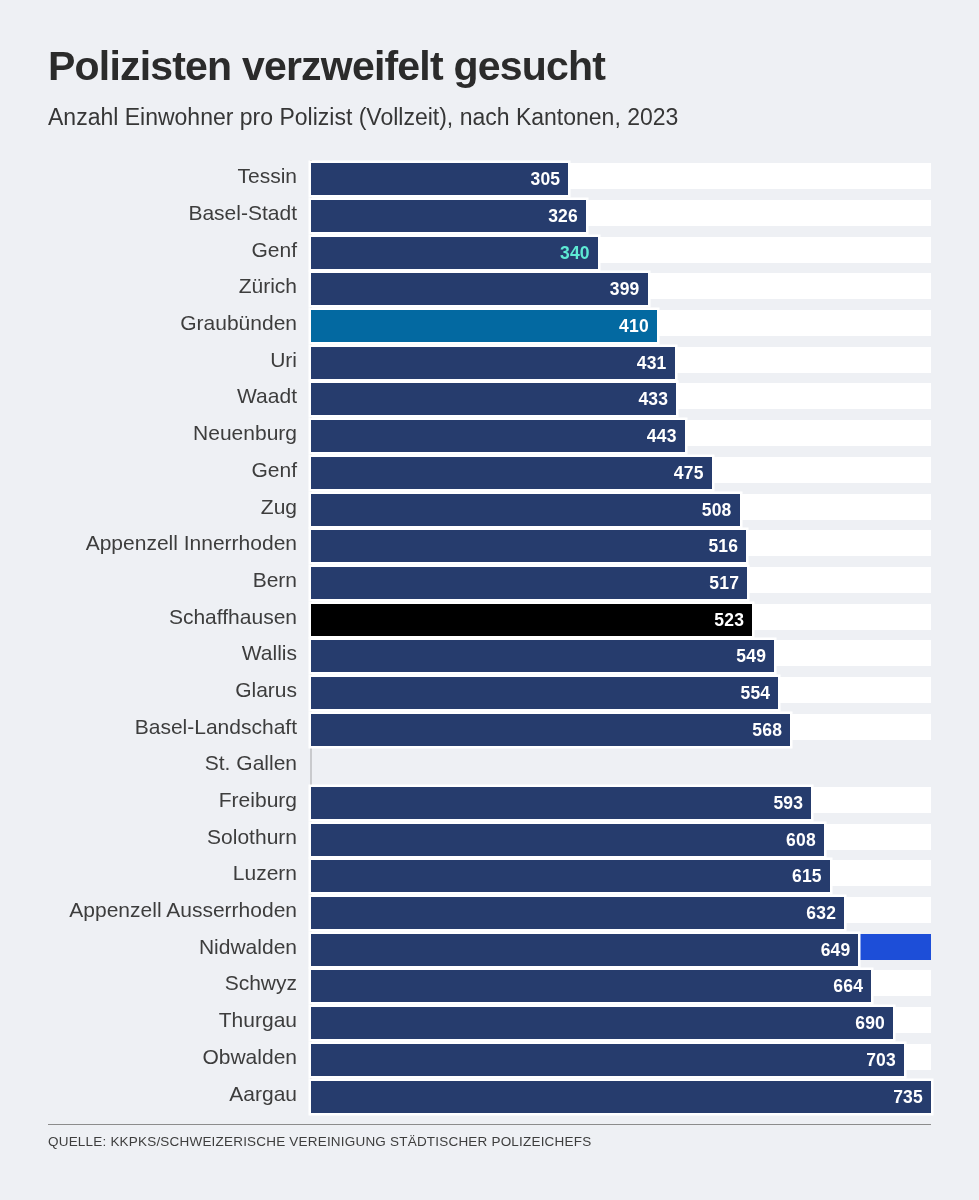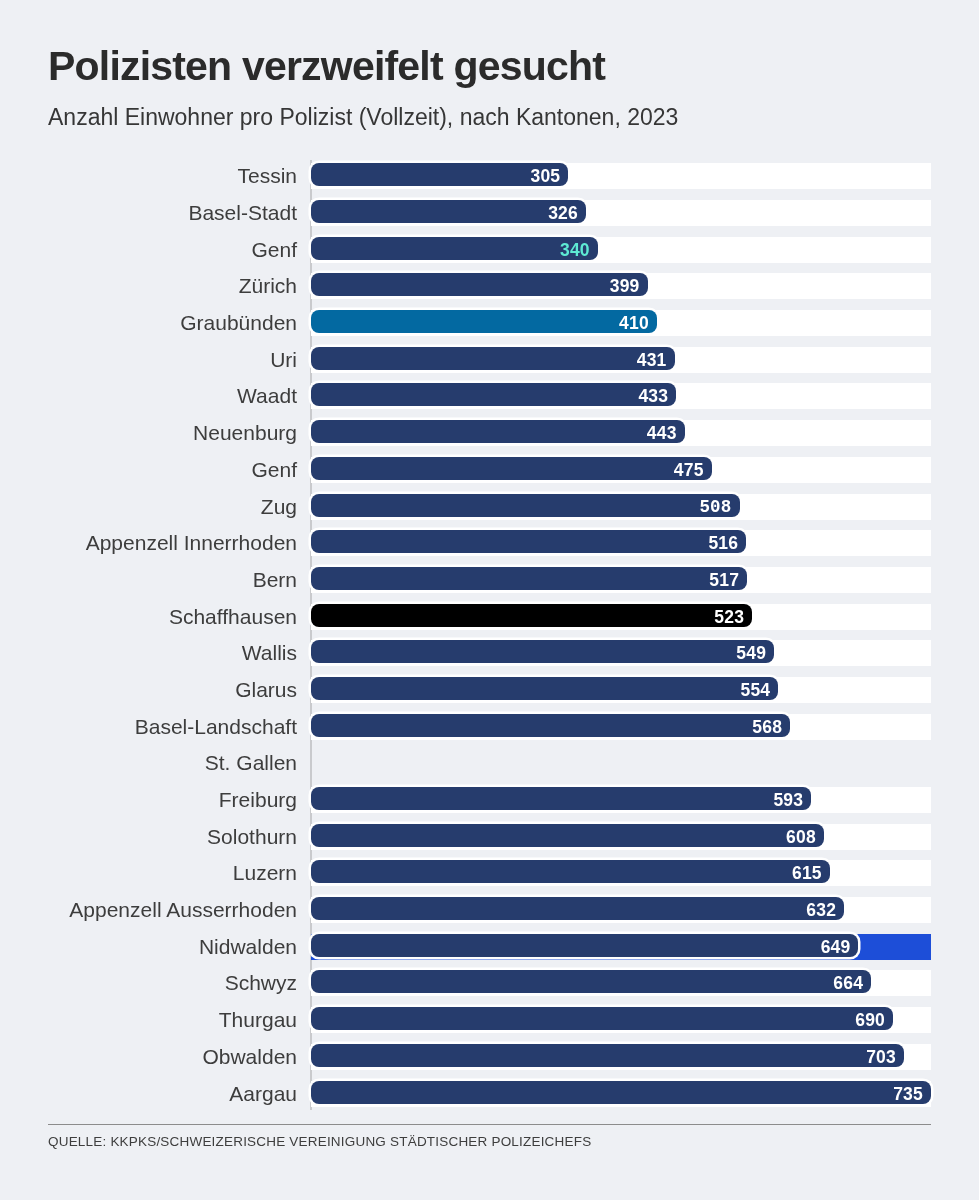--- a/index.html
+++ b/index.html
@@ -68,29 +68,28 @@
   }
   .track {
     flex: 0 0 620px;
     width: 620px;
     height: 26px;
     background: #ffffff;
     position: relative;
     z-index: 1;
   }
   .bar {
-    height: 23px;
+    height: 32px;
     background: #263c6d;
     box-shadow: 0 0 0 2.5px #ffffff;
     display: flex;
-    align-items: flex-start;
+    align-items: center;
     justify-content: flex-end;
     box-sizing: border-box;
     padding-right: 8px;
-    border-radius: 8px;
   }
   .bar-value {
     color: #ffffff;
     font-size: 17.5px;
     font-weight: bold;
     letter-spacing: 0.2px;
     line-height: 26px;
   }
   .footer {
     margin-top: 12px;
@@ -182,21 +181,21 @@
       <div class="row">
         <div class="row-label">Genf</div>
         <div class="track" style="background: rgb(255, 255, 255);">
           <div class="bar" style="width: 64.6259%; background: rgb(38, 60, 109);">
             <span class="bar-value" style="color: rgb(255, 255, 255);">475</span>
           </div>
         </div>
       </div>
       <div class="row">
         <div class="row-label">Zug</div>
-        <div class="track" style="background: rgb(255, 255, 255); font-family: Liberation Mono, monospace;">
+        <div class="track" style="background: rgb(255, 255, 255);">
           <div class="bar" style="width: 69.1156%; background: rgb(38, 60, 109);">
             <span class="bar-value" style="color: rgb(255, 255, 255);">508</span>
           </div>
         </div>
       </div>
       <div class="row">
         <div class="row-label">Appenzell Innerrhoden</div>
         <div class="track" style="background: rgb(255, 255, 255);">
           <div class="bar" style="width: 70.2041%; background: rgb(38, 60, 109);">
             <span class="bar-value" style="color: rgb(255, 255, 255);">516</span>

